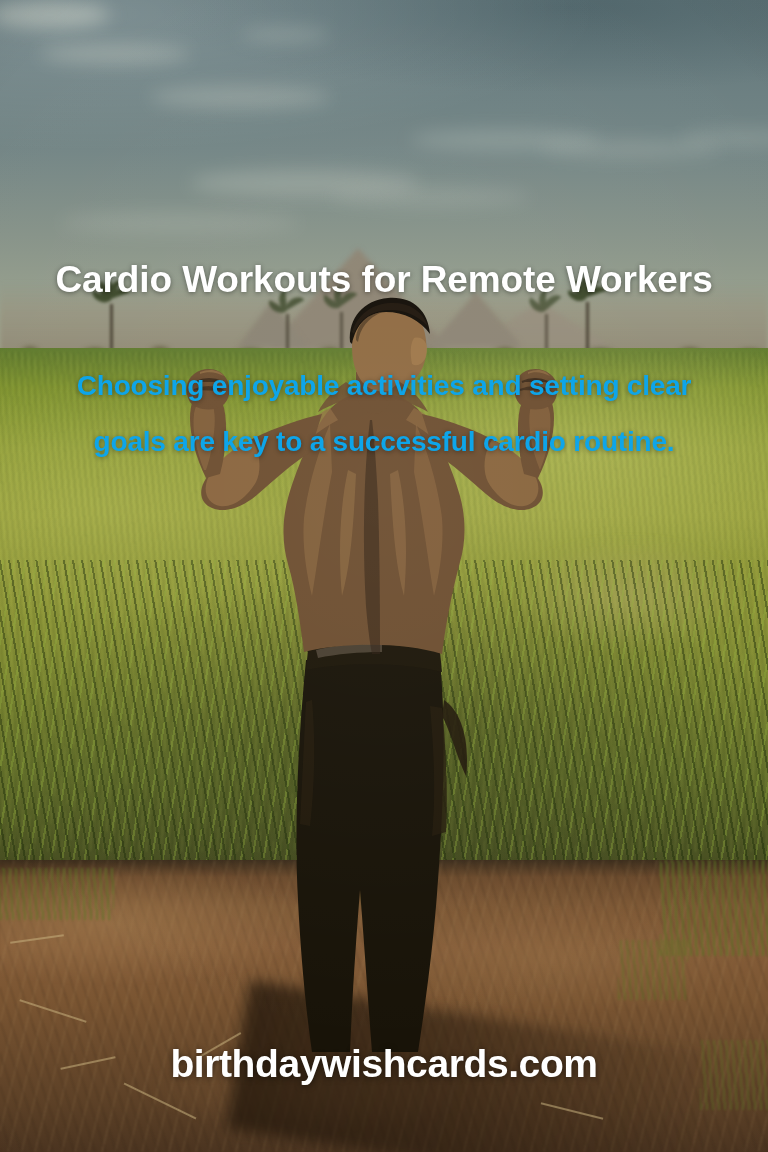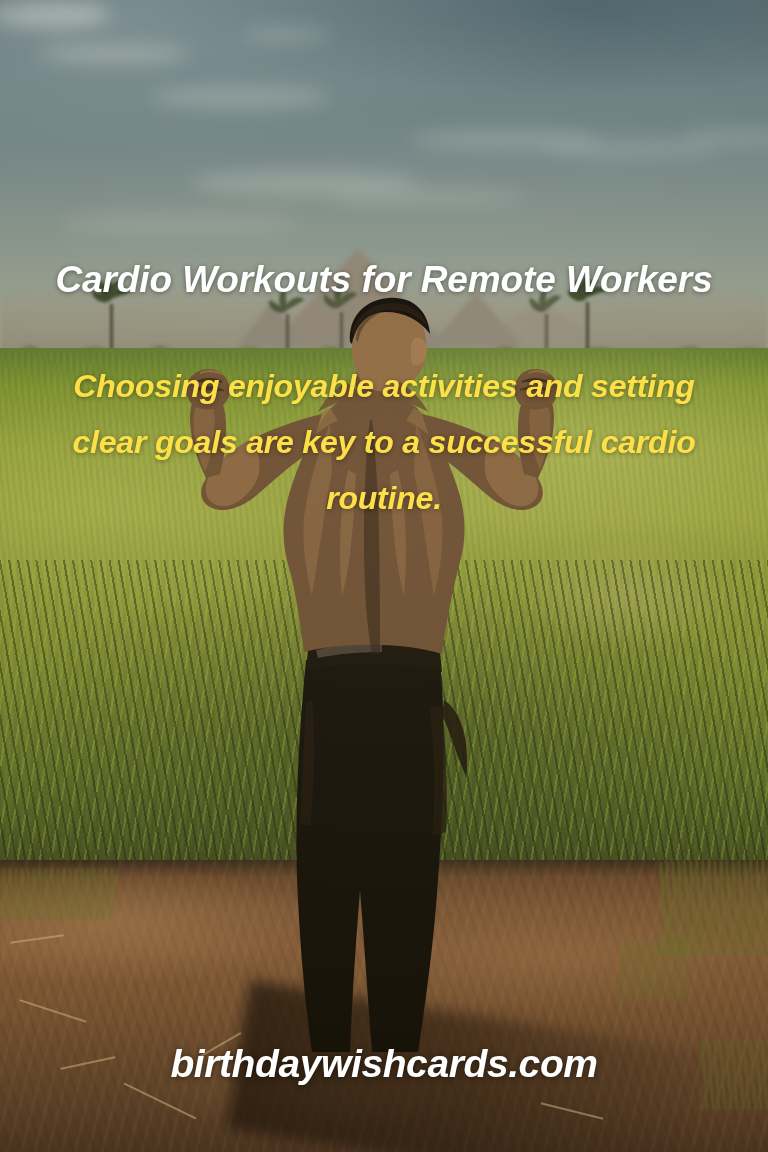--- a/index.html
+++ b/index.html
@@ -282,21 +282,20 @@
   .skin-dark  { fill: #2f2114; }
   .skin-mid   { fill: #6d4e30; }
   .skin-lit   { fill: #8f6a41; }
   .skin-hi    { fill: #a9814f; }
   .pants      { fill: #181308; }
 
   
   .text-layer {
     position: absolute;
     inset: 0;
-    font-style: italic;
   }
   .headline {
     position: absolute;
     left: 0;
     top: 251px;
     width: 768px;
     padding: 0 24px;
     box-sizing: border-box;
     text-align: center;
     color: #ffffff;
@@ -307,22 +306,22 @@
     text-shadow: 0 1px 5px rgba(0,0,0,0.42);
   }
   .subhead {
     position: absolute;
     left: 0;
     top: 358px;
     width: 768px;
     padding: 0 48px;
     box-sizing: border-box;
     text-align: center;
-    color: #fde047;
-    font-size: 32px;
+    color: #0ea5e9;
+    font-size: 28px;
     line-height: 56px;
     font-weight: bold;
     letter-spacing: -0.2px;
     text-shadow: 0 1px 5px rgba(0,0,0,0.38);
   }
   .footer-url {
     position: absolute;
     left: 0;
     top: 1042px;
     width: 768px;

